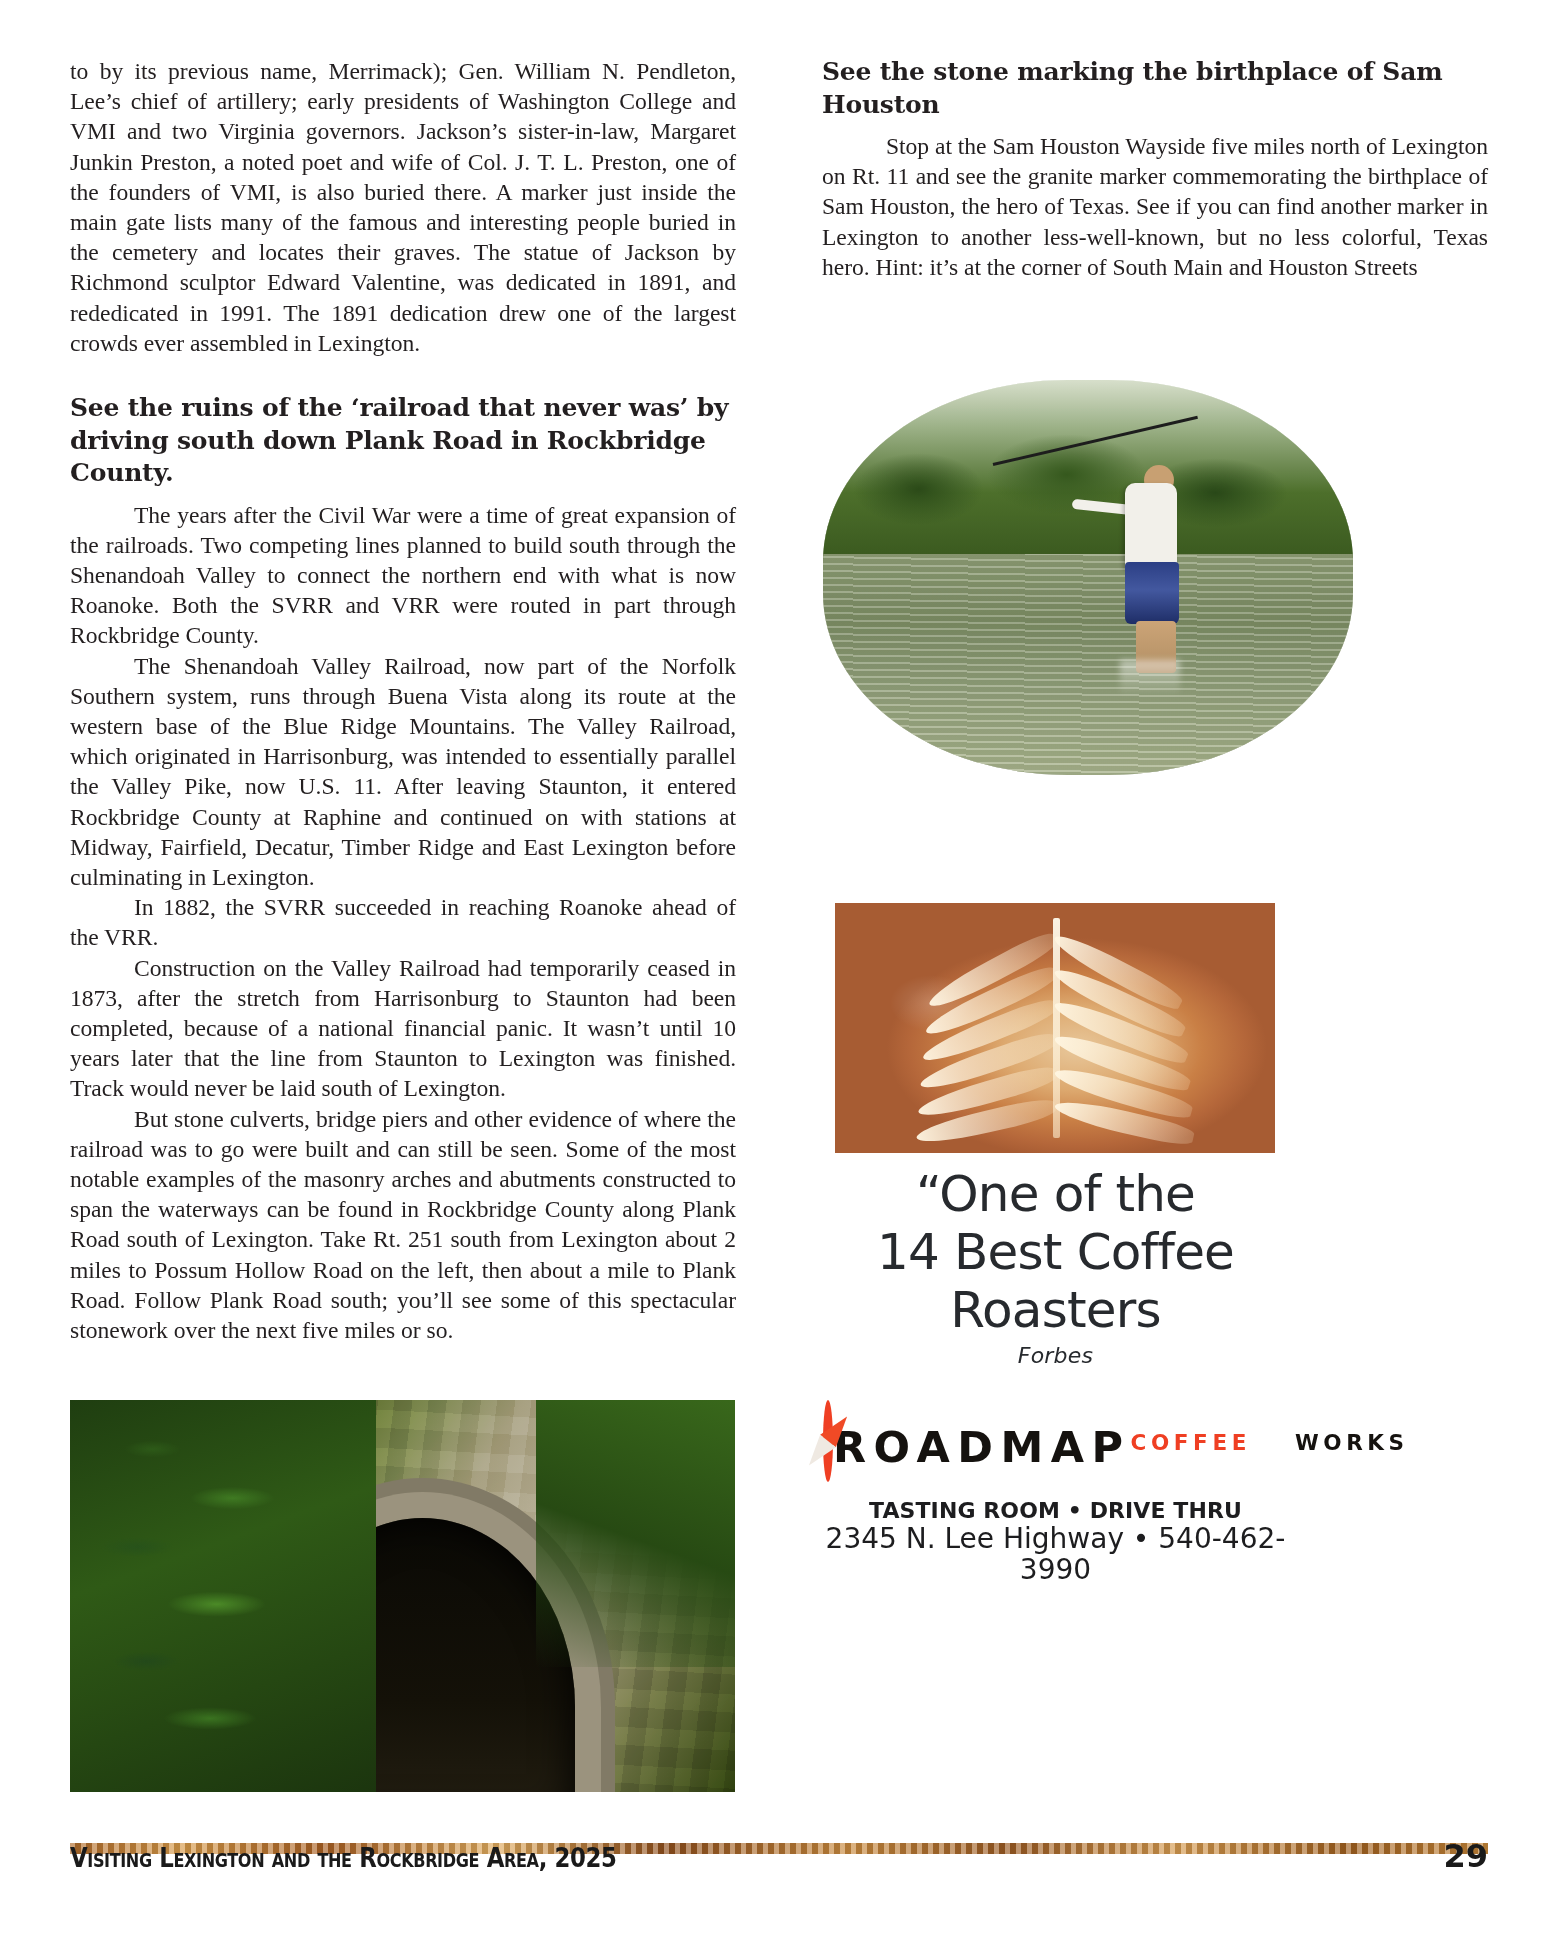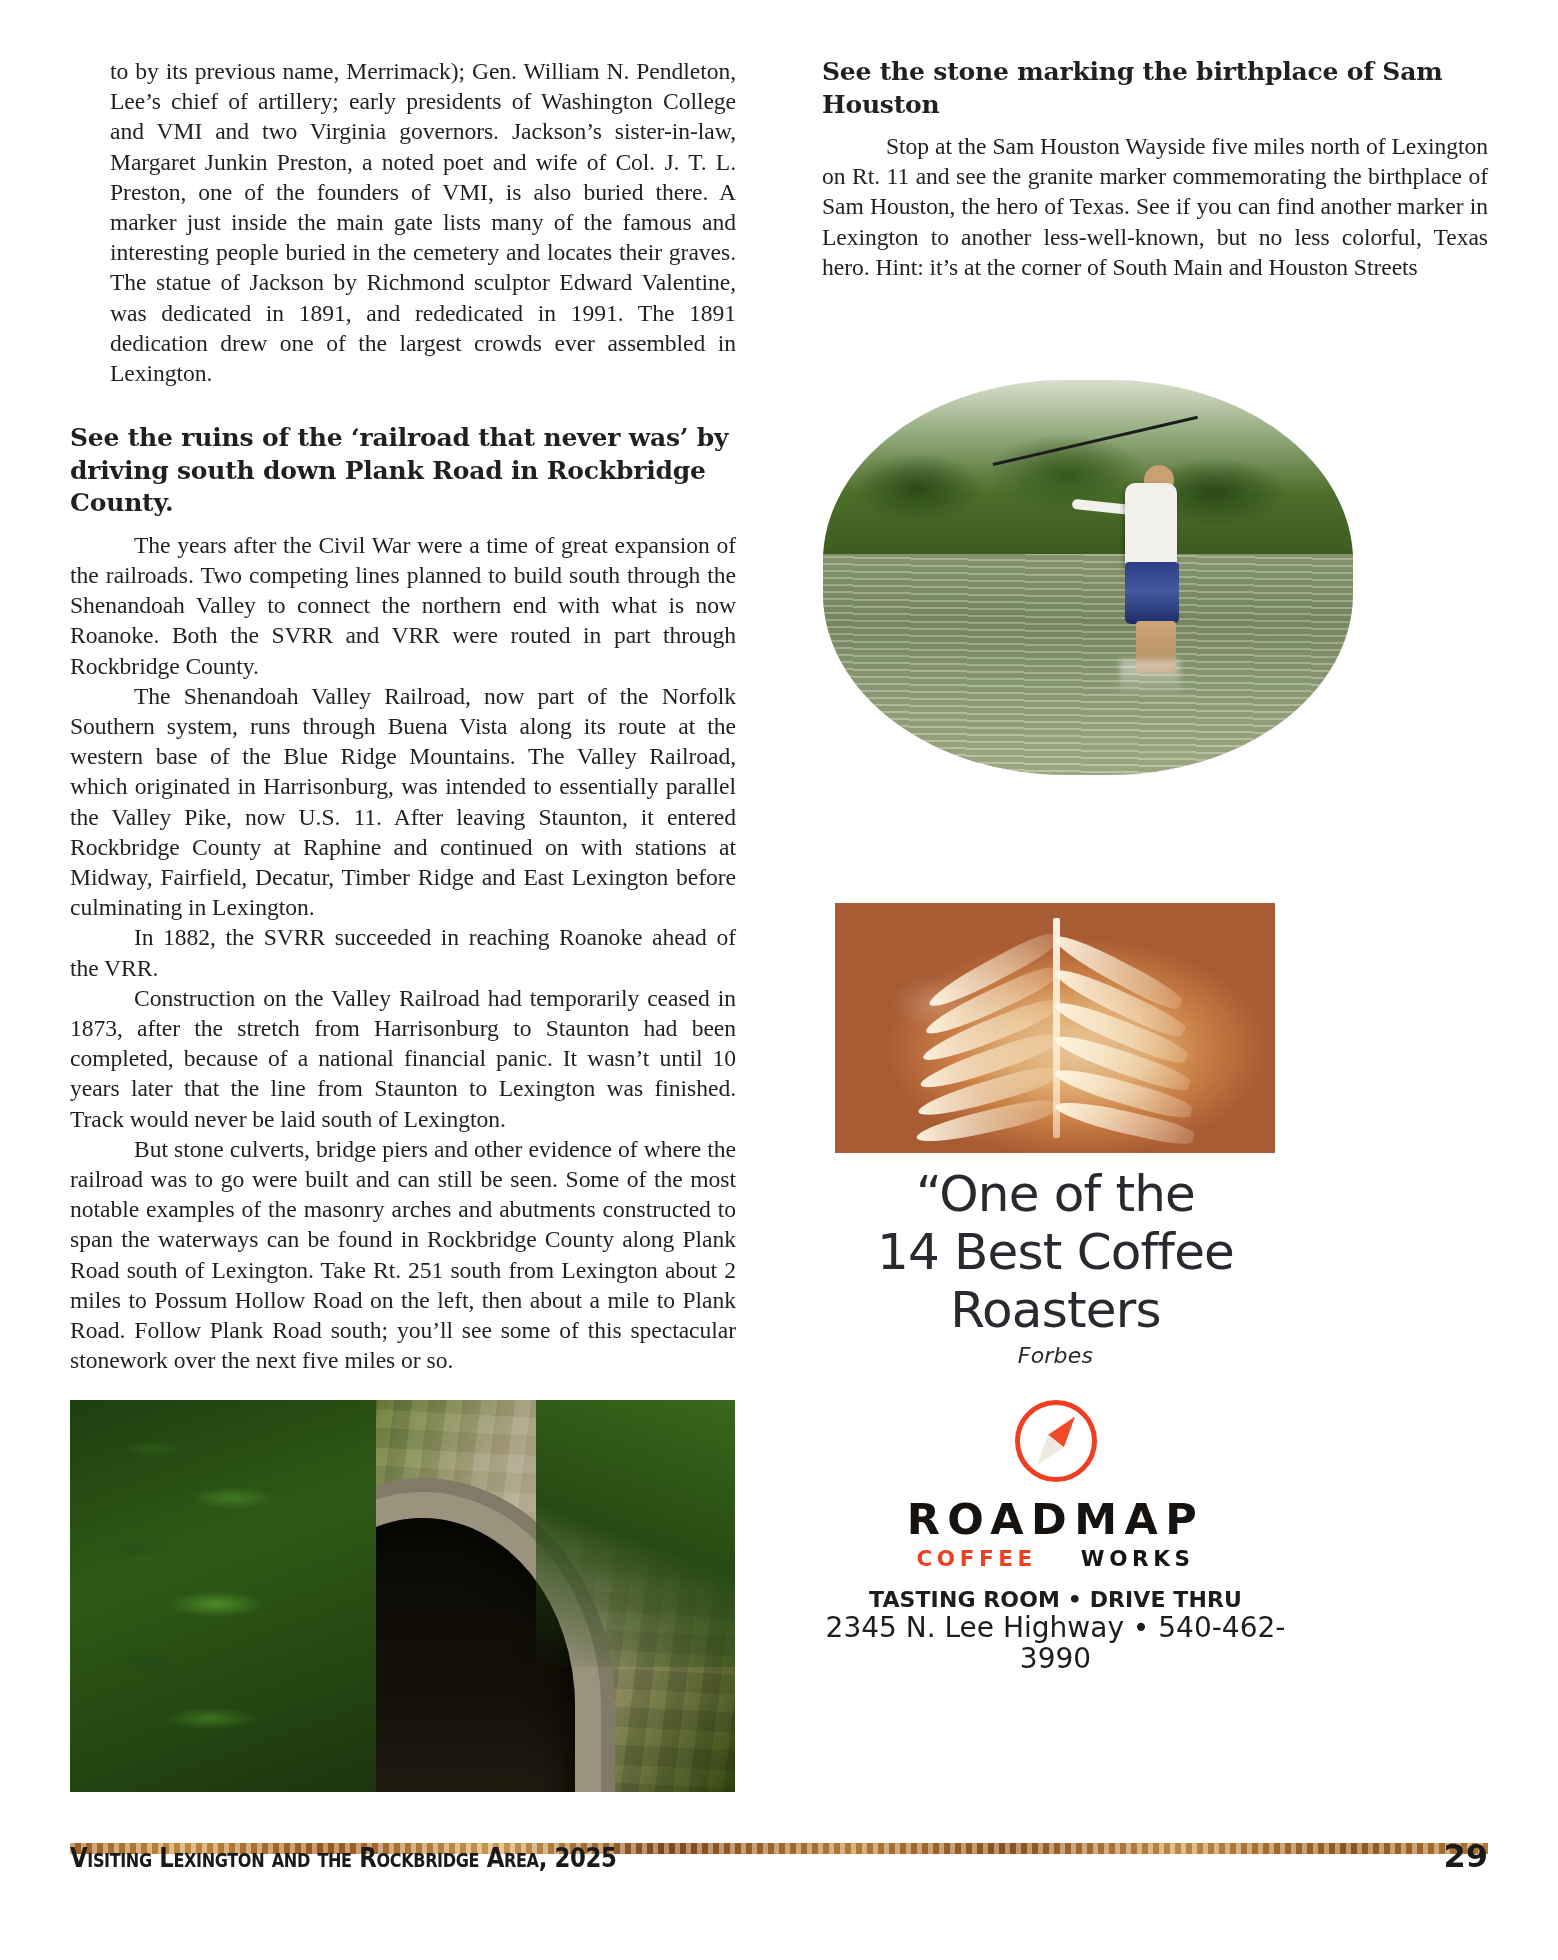--- a/index.html
+++ b/index.html
@@ -42,21 +42,20 @@
     margin: 0;
     font-size: 23.6px;
     line-height: 30.2px;
     text-align: justify;
     text-indent: 64px;
     hyphens: none;
     letter-spacing: -0.05px;
   }
   p.body.cont {
     text-indent: 0;
-    margin-left: 40px;
   }
   h2.section {
     margin: 0;
     font-family: "DejaVu Serif", "Liberation Serif", serif;
     font-weight: bold;
     font-size: 25px;
     line-height: 32.5px;
     color: #231f20;
     letter-spacing: -0.2px;
   }
@@ -259,21 +258,21 @@
   .ad-source {
     margin-top: 4px;
     font-size: 22px;
     font-style: italic;
     letter-spacing: 0.2px;
   }
 
   .logo-block {
     margin-top: 32px;
     display: flex;
-    flex-direction: column;
+    flex-direction: row;
     align-items: center;
   }
   .compass {
     width: 82px;
     height: 82px;
     border-radius: 50%;
     border: 5px solid #ef3f23;
     position: relative;
     box-sizing: border-box;
   }

